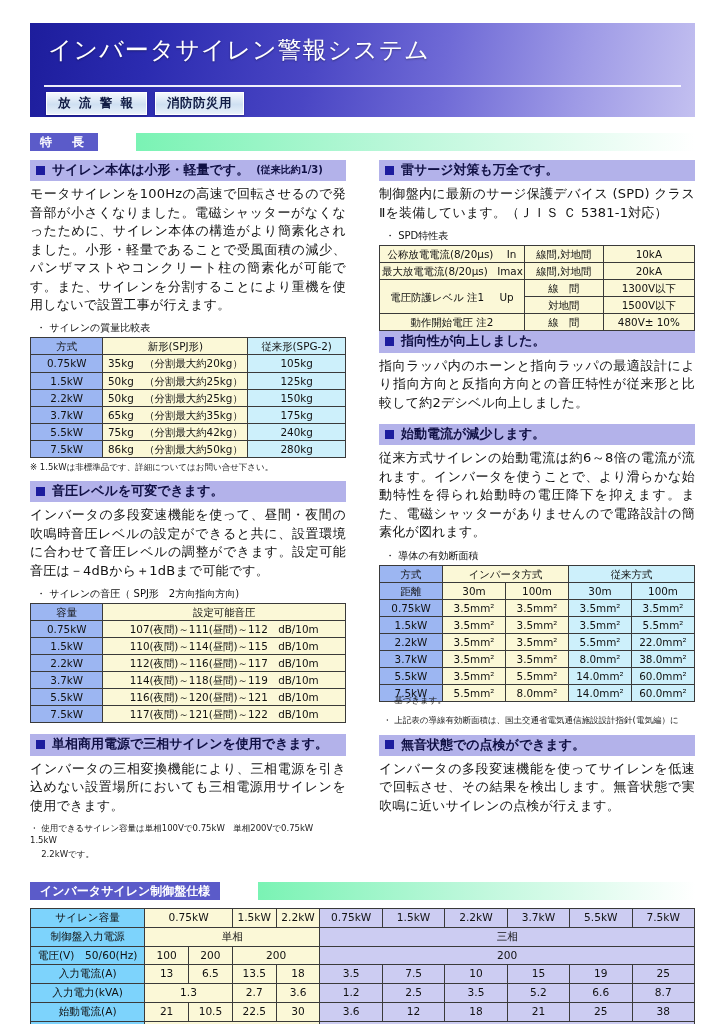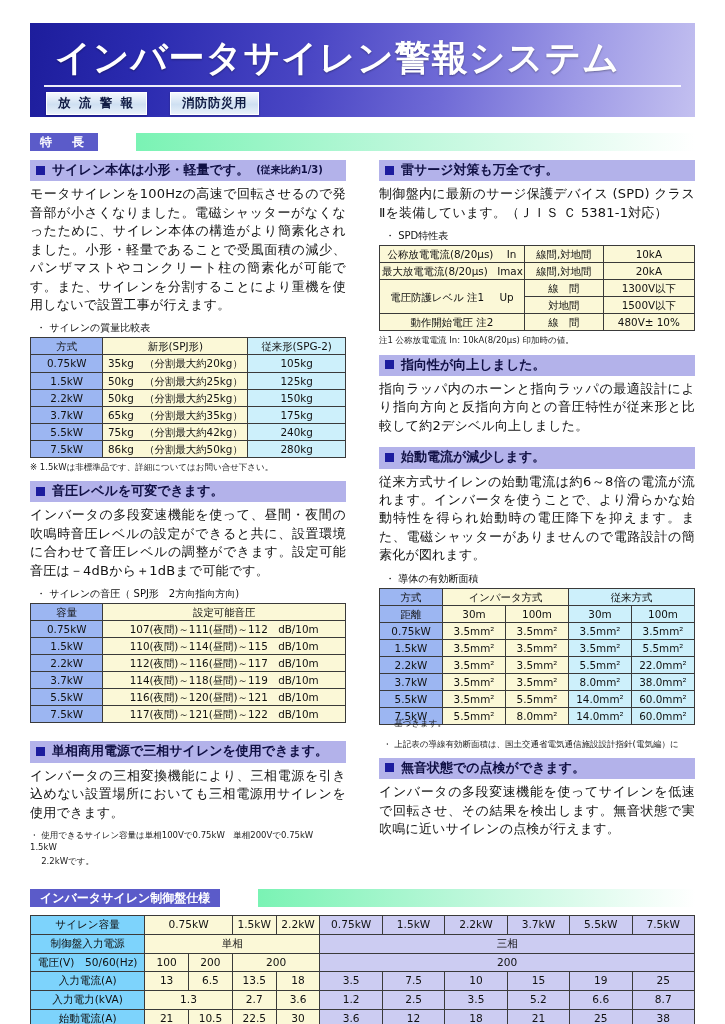--- a/index.html
+++ b/index.html
@@ -14,27 +14,27 @@
   }
   .page{position:relative;width:725px;height:1024px;box-sizing:border-box;padding:0 30px;}
 
   
   .banner{
     position:relative;margin-top:22px;height:95px;
     background:linear-gradient(100deg,#1d1d9c 0%,#2b2bb0 18%,#4a46c4 42%,#6f6ad6 62%,#9e9ae6 82%,#c3c0f0 100%);
     box-shadow:0 1px 0 #ffffff inset;
   }
   .banner-title{
-    position:absolute;left:25px;top:12px;
-    color:#ffffff;font-size:36px;letter-spacing:1px;font-weight:bold;
+    position:absolute;left:18px;top:12px;
+    color:#ffffff;font-size:24px;letter-spacing:1px;font-weight:normal;
     text-shadow:0 1px 2px rgba(0,0,0,.35);
     white-space:nowrap;
   }
   .banner-rule{position:absolute;left:14px;right:14px;top:63px;height:2px;background:#ffffff;opacity:.92;}
-  .banner-tags{position:absolute;left:16px;top:70px;display:flex;gap:23px;}
+  .banner-tags{position:absolute;left:16px;top:70px;display:flex;gap:8px;}
   .tag{
     background:linear-gradient(#f4f8fd,#cfe0f2 55%,#e8f1fa);
     border:1px solid #ffffff;
     color:#101c44;font-size:12.5px;font-weight:bold;
     padding:2px 11px;letter-spacing:2px;
     box-shadow:0 1px 2px rgba(0,0,0,.25);
   }
   .tag.t2{letter-spacing:0.5px;}
 
   
@@ -204,21 +204,21 @@
             <td class="hdr-blue">5.5kW</td>
             <td class="cell-yellow">116(夜間)～120(昼間)～121　dB/10m</td>
           </tr>
           <tr>
             <td class="hdr-blue">7.5kW</td>
             <td class="cell-yellow">117(夜間)～121(昼間)～122　dB/10m</td>
           </tr>
         </tbody>
       </table>
 
-      <div class="h2" style="margin-top:18px">
+      <div class="h2" style="margin-top:11px">
         <span class="sq"></span>
         <span>単相商用電源で三相サイレンを使用できます。</span>
       </div>
       <p class="body">インバータの三相変換機能により、三相電源を引き込めない設置場所においても三相電源用サイレンを使用できます。</p>
       <div class="note">・ 使用できるサイレン容量は単相100Vで0.75kW　単相200Vで0.75kW　1.5kW</div>
       <div class="note" style="margin-top:-7px">　 2.2kWです。</div>
     </div>
 
     <div class="col">
 
@@ -264,21 +264,20 @@
             <td class="cell-yellow">対地間</td>
             <td class="cell-yellow">1500V以下</td>
           </tr>
           <tr>
             <td class="cell-yellow tl">動作開始電圧 注2</td>
             <td class="cell-yellow">線　間</td>
             <td class="cell-yellow">480V± 10%</td>
           </tr>
         </tbody>
       </table>
-      <div class="note">注1 公称放電電流 In: 10kA(8/20μs) 印加時の値。</div>
 
       <div class="h2">
         <span class="sq"></span>
         <span>指向性が向上しました。</span>
       </div>
       <p class="body">指向ラッパ内のホーンと指向ラッパの最適設計により指向方向と反指向方向との音圧特性が従来形と比較して約2デシベル向上しました。</p>
 
       <div class="h2" style="margin-top:12px">
         <span class="sq"></span>
         <span>始動電流が減少します。</span>

